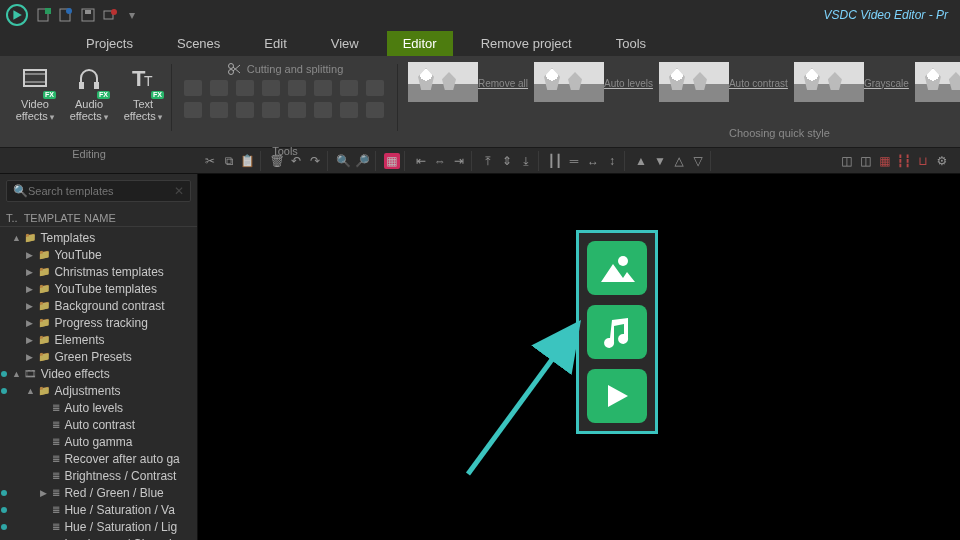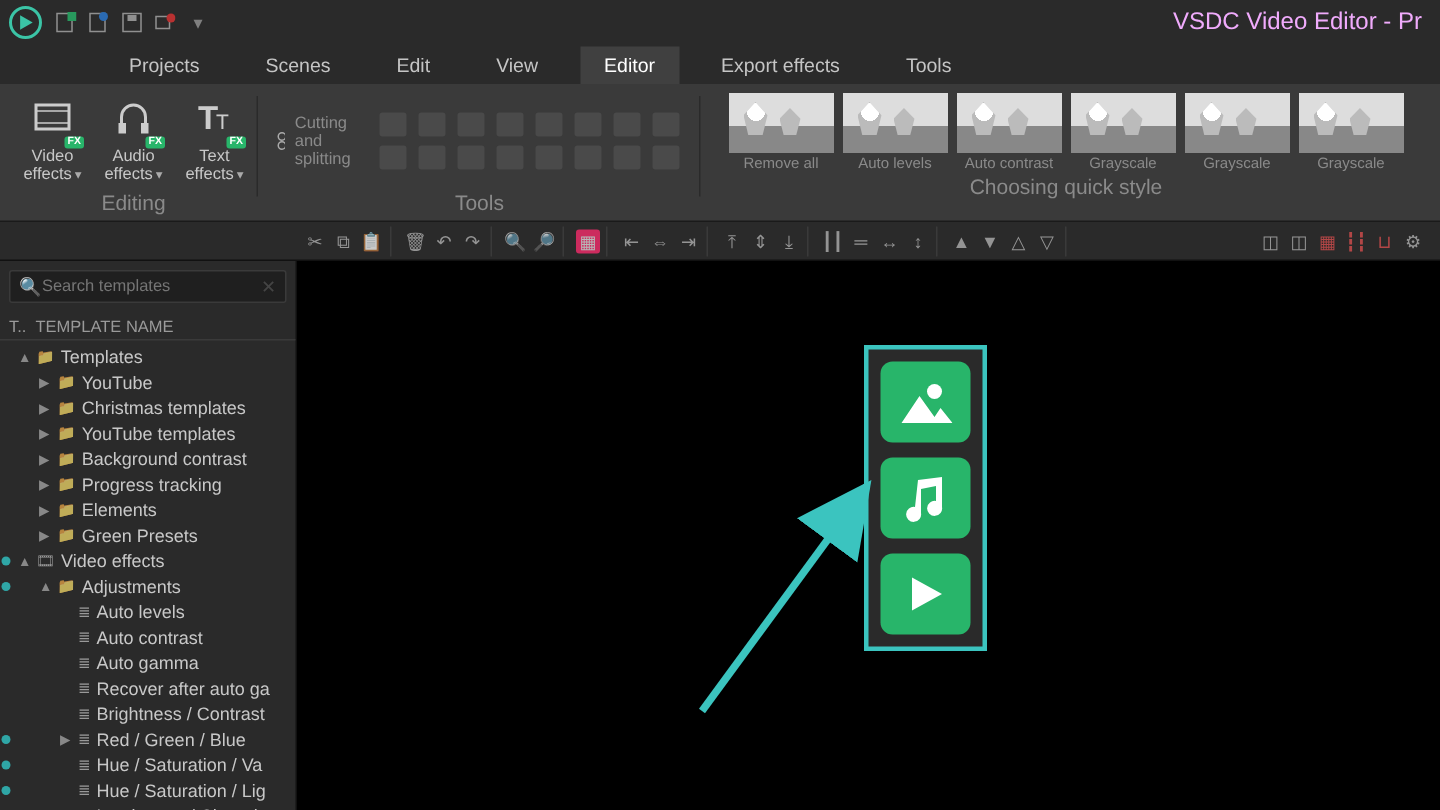--- a/index.html
+++ b/index.html
@@ -3,41 +3,41 @@
 <meta charset="utf-8">
 <style>
 * { margin: 0; padding: 0; box-sizing: border-box; font-family: "Segoe UI", Arial, sans-serif; }
 body { width: 960px; height: 540px; background: #000; color: #b8b8b8; overflow: hidden; font-size: 12px; }
 
 .titlebar { height: 30px; background: #2a2a2a; display: flex; align-items: center; padding: 0 6px; }
 .logo { width: 22px; height: 22px; border: 2px solid #3bc4a6; border-radius: 50%; display: flex; align-items: center; justify-content: center; margin-right: 8px; }
 .logo svg { width: 12px; height: 12px; }
 .tb-icons { display: flex; gap: 6px; }
 .tb-icon { width: 16px; height: 16px; display: flex; align-items: center; justify-content: center; opacity: 0.8; }
-.app-title { margin-left: auto; color: #f0abfc; font-size: 16px; padding-right: 6px; }
+.app-title { margin-left: auto; color: #7dd3fc; font-size: 12px; padding-right: 6px; font-style: italic; }
 
 .menubar { height: 26px; background: #2a2a2a; display: flex; align-items: flex-end; padding: 0 70px 0 70px; gap: 12px; }
 .menu-item { padding: 5px 16px; cursor: pointer; color: #c5c5c5; font-size: 13px; }
-.menu-item.active { background: #404040; color: #fff; }
+.menu-item.active { background: #4d7c0f; color: #fff; }
 
 .ribbon { height: 92px; background: #3a3a3a; display: flex; padding: 4px 6px 2px 6px; gap: 0; border-bottom: 1px solid #1a1a1a; }
 .ribbon-group { display: flex; flex-direction: column; align-items: center; padding: 0 6px; position: relative; }
 .ribbon-group:not(:last-child)::after { content:""; position:absolute; right:0; top:4px; bottom:14px; width:1px; background:#2a2a2a; }
 .ribbon-row { display: flex; gap: 8px; flex: 1; align-items: flex-start; }
 .ribbon-btn { display: flex; flex-direction: column; align-items: center; width: 46px; cursor: pointer; padding-top:2px; }
 .ribbon-icon { width: 34px; height: 34px; display: flex; align-items: center; justify-content: center; }
 .ribbon-label { font-size: 11px; color: #c8c8c8; text-align: center; line-height: 1.1; margin-top: 2px; }
-.ribbon-group-label { font-size: 14px; color: #8a8a8a; text-align: center; padding-top: 1px; padding-bottom:2px; }
+.ribbon-group-label { font-size: 11px; color: #8a8a8a; text-align: center; padding-top: 1px; padding-bottom:2px;margin-top:24px; }
 
 .tools-mini { display: grid; grid-template-columns: repeat(8, 20px); grid-auto-rows: 18px; gap: 4px 6px; padding: 4px 6px 0 6px; }
 .tools-mini .mini { width: 18px; height: 16px; background: #555; border-radius:2px; opacity:0.6; }
 .cutsplit { display:flex; align-items:center; gap:6px; padding:2px 6px 0 6px; color:#8a8a8a; font-size:11px; }
 
 .style-row { display: flex; gap: 6px; padding: 2px 4px 0 4px; align-items:flex-start; }
-.style-thumb { display:flex; flex-direction:column; align-items:center; cursor:pointer; }
+.style-thumb { display:flex; flex-direction:row; align-items:center; cursor:pointer;text-decoration:underline; }
 .thumb-img { width: 70px; height: 40px; background: linear-gradient(#ddd 0, #ddd 55%, #888 55%, #888 100%); position:relative; filter: grayscale(1); }
 .thumb-img::before{ content:""; position:absolute; left:10px; top:6px; width:16px; height:22px; background:radial-gradient(circle at 50% 30%, #fff 6px, transparent 6px), #bbb; clip-path: polygon(50% 0,100% 40%,80% 100%,20% 100%,0 40%);} 
 .thumb-img::after{ content:""; position:absolute; left:34px; top:10px; width:14px; height:18px; background:#bbb; clip-path: polygon(50% 0,100% 40%,80% 100%,20% 100%,0 40%);} 
 .style-thumb span { font-size:10px; color:#8a8a8a; margin-top:2px; white-space:nowrap; }
 
 .toolbar2 { height: 26px; background: #2a2a2a; display: flex; align-items: center; padding: 0 4px 0 198px; gap: 4px; border-bottom:1px solid #111; }
 .tb2-grp { display:flex; gap:3px; padding:0 4px; border-right:1px solid #3a3a3a; height:20px; align-items:center; }
 .tb2-icon { width:16px; height:16px; opacity:0.75; display:flex; align-items:center; justify-content:center; }
 .tb2-icon.red{ color:#e05050; }
 .tb2-icon.hl{ background:#cc2b5e; border-radius:2px; opacity:1; }
@@ -103,21 +103,21 @@
   </div>
   <div class="app-title">VSDC Video Editor - Pr</div>
 </div>
 
 <div class="menubar">
   <div class="menu-item">Projects</div>
   <div class="menu-item">Scenes</div>
   <div class="menu-item">Edit</div>
   <div class="menu-item">View</div>
   <div class="menu-item active">Editor</div>
-  <div class="menu-item">Export effects</div>
+  <div class="menu-item">Remove project</div>
   <div class="menu-item">Tools</div>
 </div>
 
 <div class="ribbon">
 
   <div class="ribbon-group">
     <div class="ribbon-row">
       <div class="ribbon-btn">
         <div class="ribbon-icon" style="position:relative">
             <svg width="30" height="30">
@@ -148,21 +148,21 @@
             </svg>
             <span class="fx-badge">FX</span>
           </div>
         <div class="ribbon-label dropdown-caret">Text effects</div>
       </div>
     </div>
     <div class="ribbon-group-label">Editing</div>
   </div>
 
   <div class="ribbon-group" style="flex:0 0 186px;">
-    <div style="flex:1; display:flex; flex-direction:row;align-items:center;">
+    <div style="flex:1; display:flex; flex-direction:column;align-items:center;">
       <div class="cutsplit">
           <svg width="14" height="14">
             <circle cx="4" cy="4" r="2.5" fill="none" stroke="#aaa"></circle>
             <circle cx="4" cy="10" r="2.5" fill="none" stroke="#aaa"></circle>
             <line x1="6" y1="5" x2="13" y2="11" stroke="#aaa"></line>
             <line x1="6" y1="9" x2="13" y2="3" stroke="#aaa"></line>
           </svg>
           <span>Cutting and splitting</span>
         </div>
       <div class="tools-mini">

